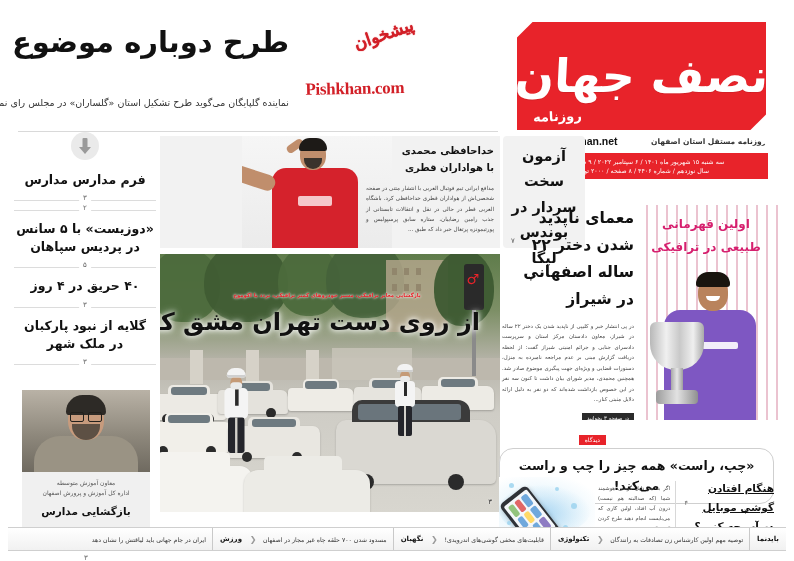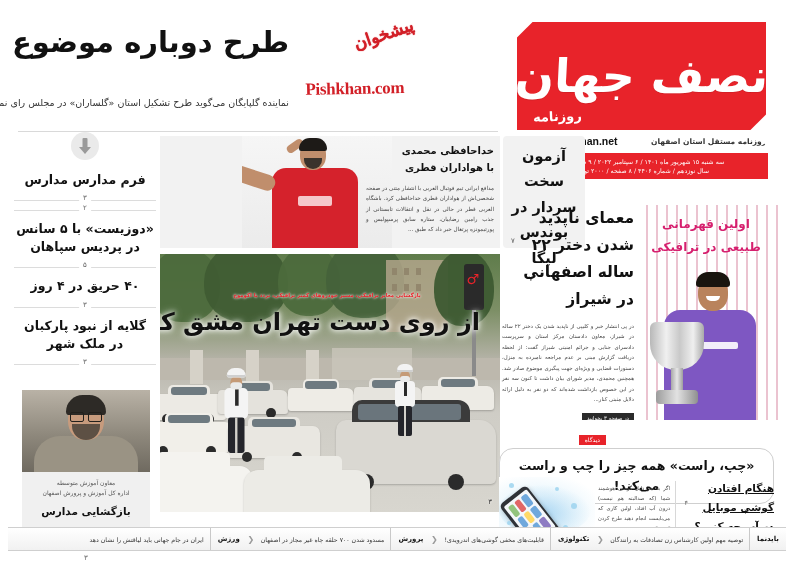--- a/index.html
+++ b/index.html
@@ -678,21 +678,21 @@
       <span class="f-text">توصیه مهم اولین کارشناس زن تصادفات به رانندگان</span>
       <span class="f-arrow">❮</span>
     </div>
     <div class="f-sec">
       <span class="f-label">تکنولوژی</span>
       <span class="f-div"></span>
       <span class="f-text">قابلیت‌های مخفی گوشی‌های اندرویدی!</span>
       <span class="f-arrow">❮</span>
     </div>
     <div class="f-sec">
-      <span class="f-label">پرورش</span>
+      <span class="f-label">نگهبان</span>
       <span class="f-div"></span>
       <span class="f-text">مسدود شدن ۷۰۰ حلقه چاه غیر مجاز در اصفهان</span>
       <span class="f-arrow">❮</span>
     </div>
     <div class="f-sec">
       <span class="f-label">ورزش</span>
       <span class="f-div"></span>
       <span class="f-text">ایران در جام جهانی باید لیاقتش را نشان دهد</span>
     </div>
   </div>

